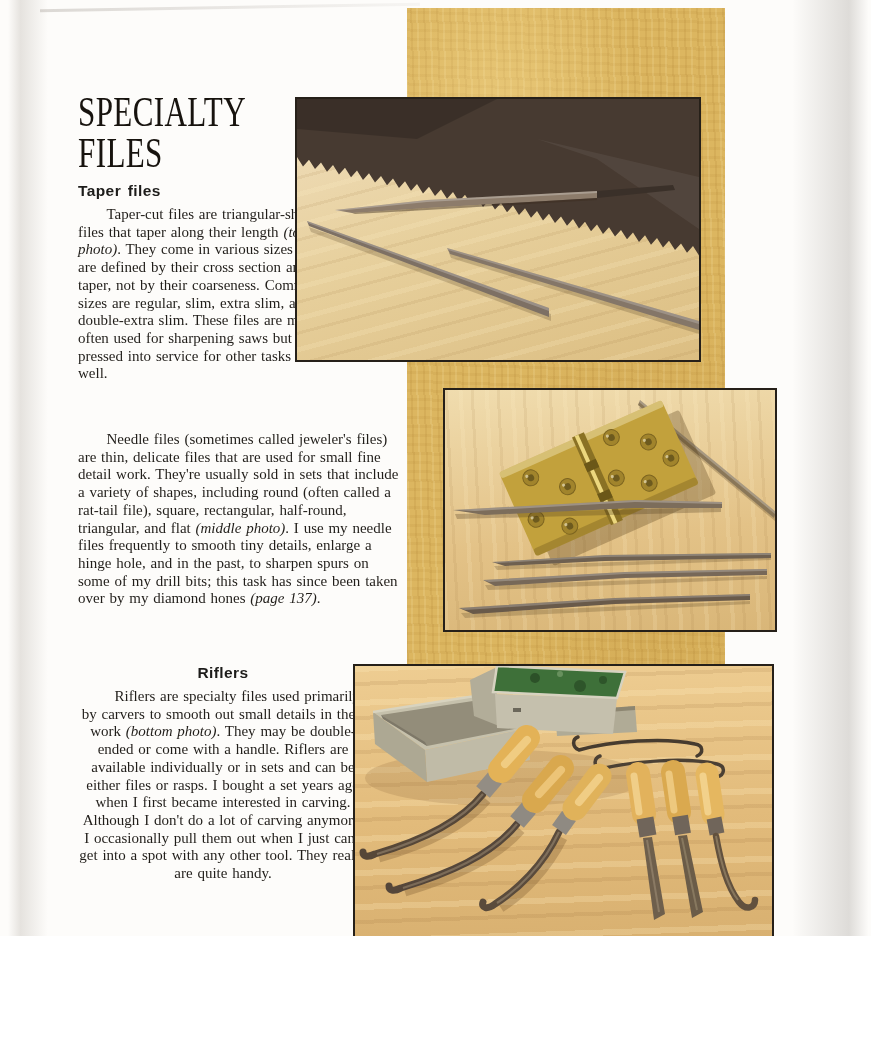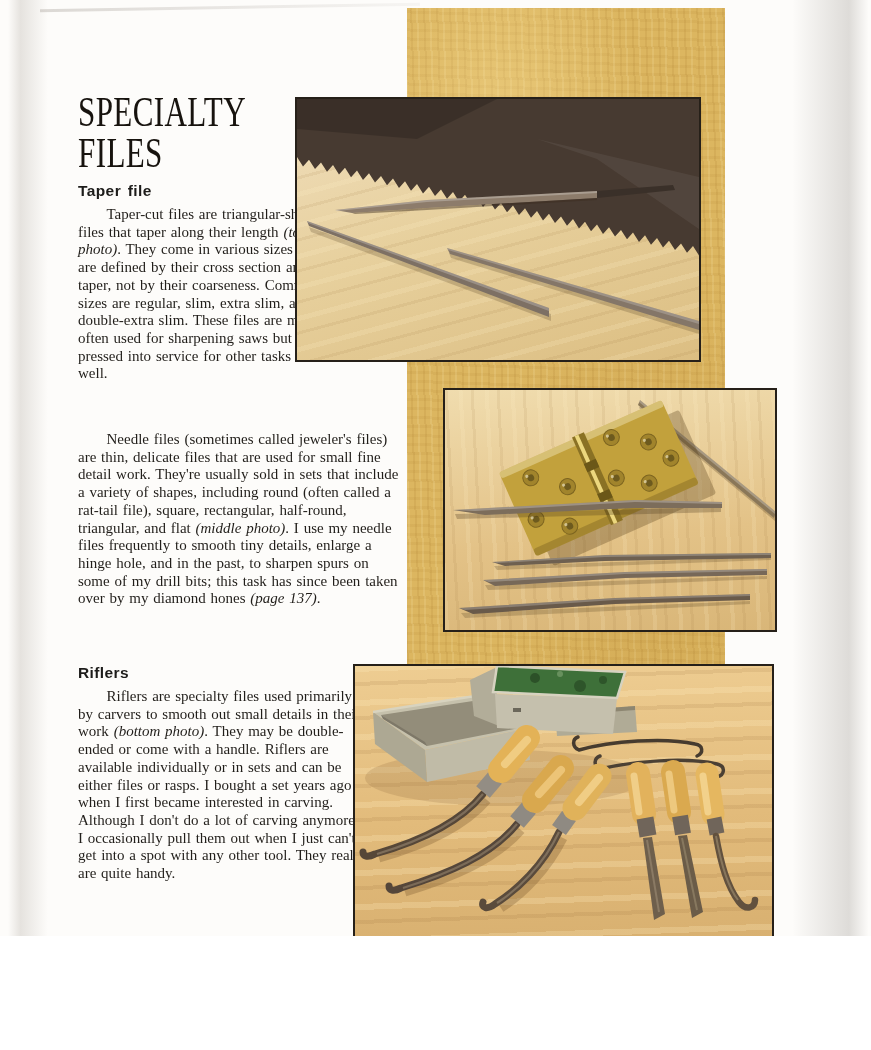--- a/index.html
+++ b/index.html
@@ -25,21 +25,21 @@
   .title{position:absolute;left:78px;top:92px;font-size:42px;line-height:41px;
     color:#17130e;letter-spacing:0.5px;transform:scaleX(0.74);transform-origin:0 0;white-space:nowrap;}
   .section{position:absolute;left:78px;}
   .section h3{margin:0 0 6px 0;font-family:"Liberation Sans", sans-serif;font-weight:bold;
     font-size:15.5px;color:#1d1c1a;letter-spacing:0.4px;word-spacing:2px;}
   .section p{margin:0;font-size:15px;line-height:17.7px;color:#211e1a;
     text-indent:1.9em;word-spacing:0.07em;}
   .section p em{font-style:italic;}
   #sec-taper{top:182px;width:262px;}
   #sec-needle{top:431px;width:322px;}
-  #sec-riflers{top:664px;width:290px;}
+  #sec-riflers{top:664px;width:290px;text-align:center;}
   
   .photo{position:absolute;box-sizing:border-box;border:2px solid #262019;}
   .photo svg{position:absolute;left:0;top:0;}
   #photo-taper{left:295px;top:97px;width:406px;height:265px;
     background:linear-gradient(160deg,#f0debc,#e7d09d 45%,#dcbe82);}
   #photo-taper .grain,#photo-needle .grain,#photo-riflers .grain{position:absolute;inset:0;}
   #photo-taper .grain{background:repeating-linear-gradient(165deg, rgba(255,240,200,0.18) 0 5px, rgba(0,0,0,0) 5px 15px, rgba(150,110,55,0.10) 15px 18px, rgba(0,0,0,0) 18px 30px);}
   #photo-needle{left:443px;top:388px;width:334px;height:244px;
     background:linear-gradient(175deg,#f0dcae,#e3c287 60%,#d9b678);}
   #photo-needle .grain{background:repeating-linear-gradient(87deg, rgba(255,240,200,0.16) 0 4px, rgba(0,0,0,0) 4px 12px, rgba(150,110,55,0.10) 12px 15px, rgba(0,0,0,0) 15px 26px);}
@@ -65,21 +65,21 @@
   <div class="edge-top"></div>
   <div class="edge-left"></div>
   <div class="gold-band"></div>
 
   <div class="title">
     <div>SPECIALTY</div>
     <div>FILES</div>
   </div>
 
   <div class="section" id="sec-taper">
-    <h3>Taper file</h3>
+    <h3>Taper files</h3>
     <p><span>Taper-cut files are triangular-shaped files that taper along their length </span><em>(top photo)</em><span>. They come in various sizes that are defined by their cross section and taper, not by their coarseness. Common sizes are regular, slim, extra slim, and double-extra slim. These files are most often used for sharpening saws but can be pressed into service for other tasks as well.</span></p>
   </div>
   <div class="section" id="sec-needle">
     <p><span>Needle files (sometimes called jeweler's files) are thin, delicate files that are used for small fine detail work. They're usually sold in sets that include a variety of shapes, including round (often called a rat-tail file), square, rectangular, half-round, triangular, and flat </span><em>(middle photo)</em><span>. I use my needle files frequently to smooth tiny details, enlarge a hinge hole, and in the past, to sharpen spurs on some of my drill bits; this task has since been taken over by my diamond hones </span><em>(page 137)</em><span>.</span></p>
   </div>
   <div class="section" id="sec-riflers">
     <h3>Riflers</h3>
     <p><span>Riflers are specialty files used primarily by carvers to smooth out small details in their work </span><em>(bottom photo)</em><span>. They may be double-ended or come with a handle. Riflers are available individually or in sets and can be either files or rasps. I bought a set years ago when I first became interested in carving. Although I don't do a lot of carving anymore, I occasionally pull them out when I just can't get into a spot with any other tool. They really are quite handy.</span></p>
   </div>
 

